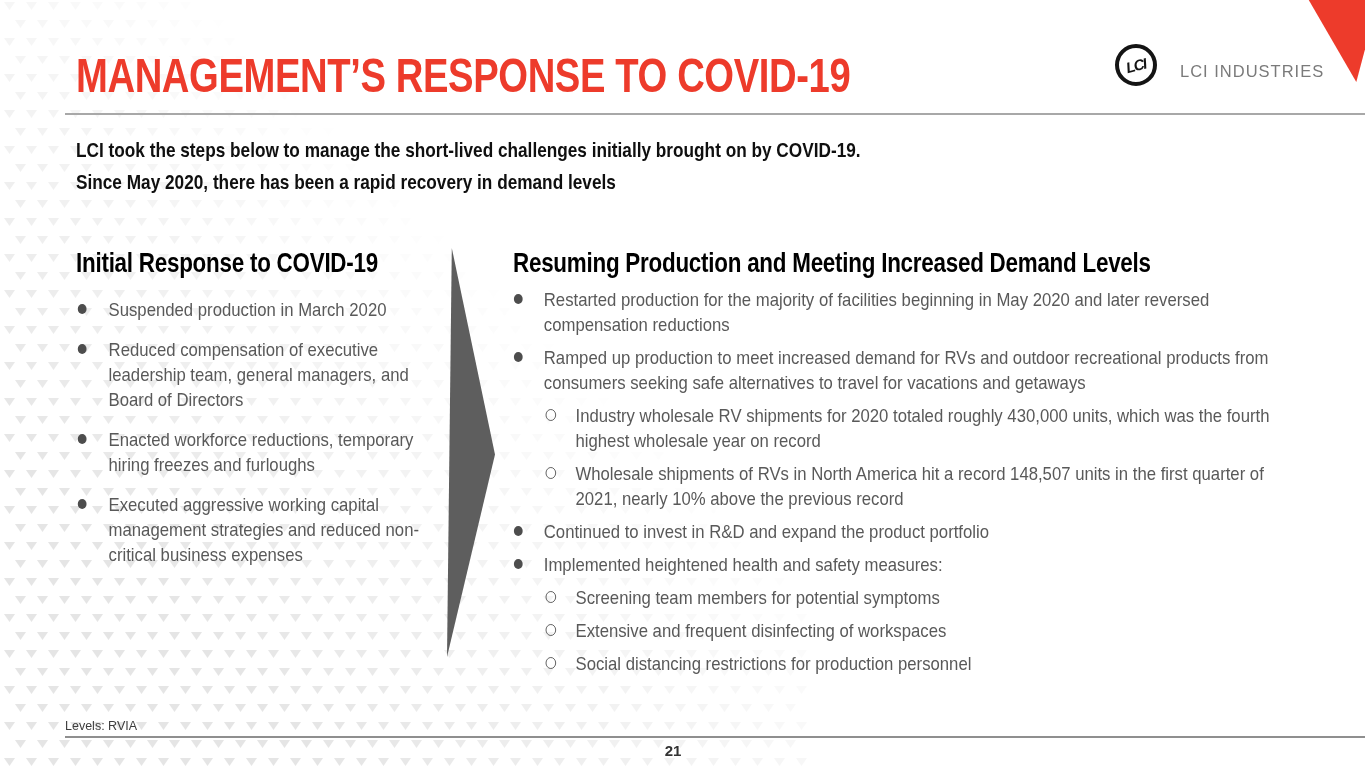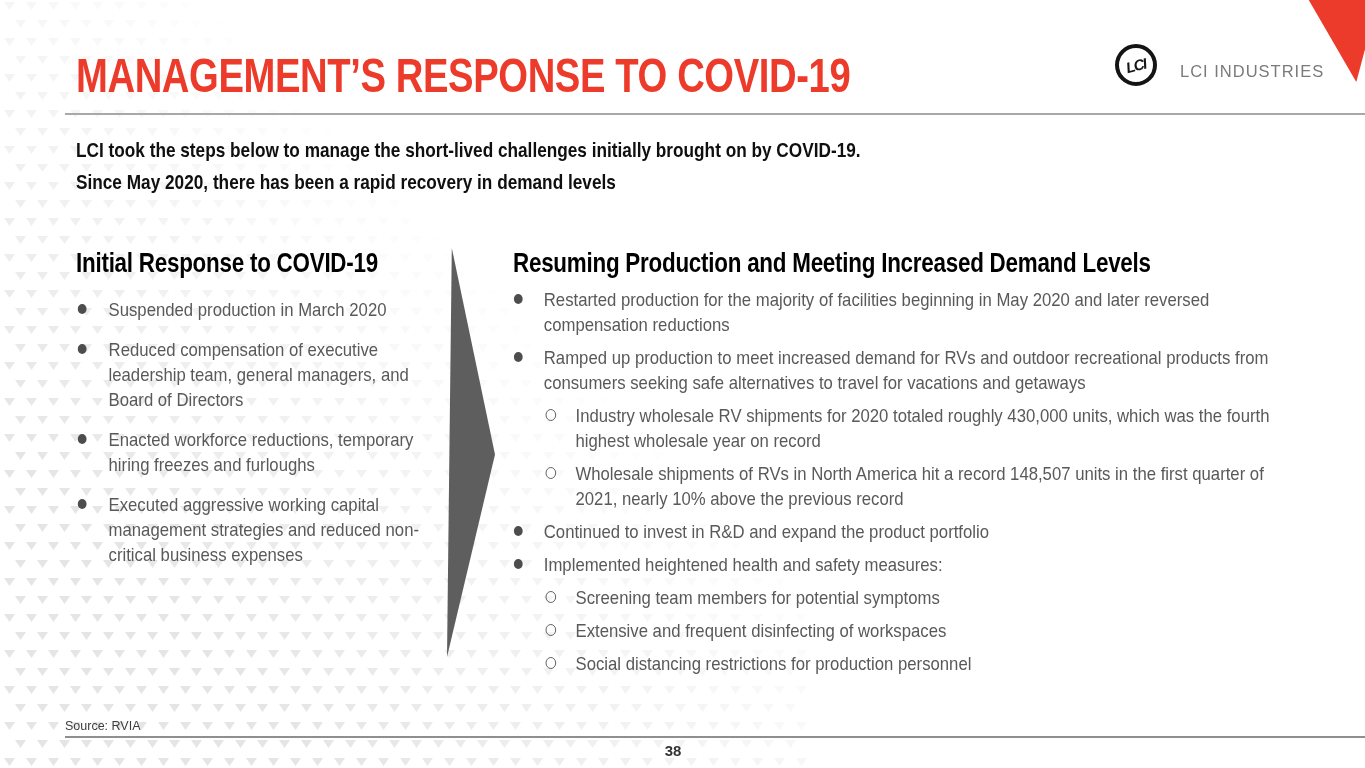--- a/index.html
+++ b/index.html
@@ -1278,17 +1278,17 @@
     <li class="lvl2">
       <span class="ring"></span>
       <span>Extensive and frequent disinfecting of workspaces</span>
     </li>
     <li class="lvl2">
       <span class="ring"></span>
       <span>Social distancing restrictions for production personnel</span>
     </li>
   </ul>
 
-  <div class="source">Source: RVIA</div>
+  <div class="source">Levels: RVIA</div>
   <div class="rule footer-rule"></div>
-  <div class="page-number">38</div>
+  <div class="page-number">21</div>
 
 </div>
 
 </body></html>

